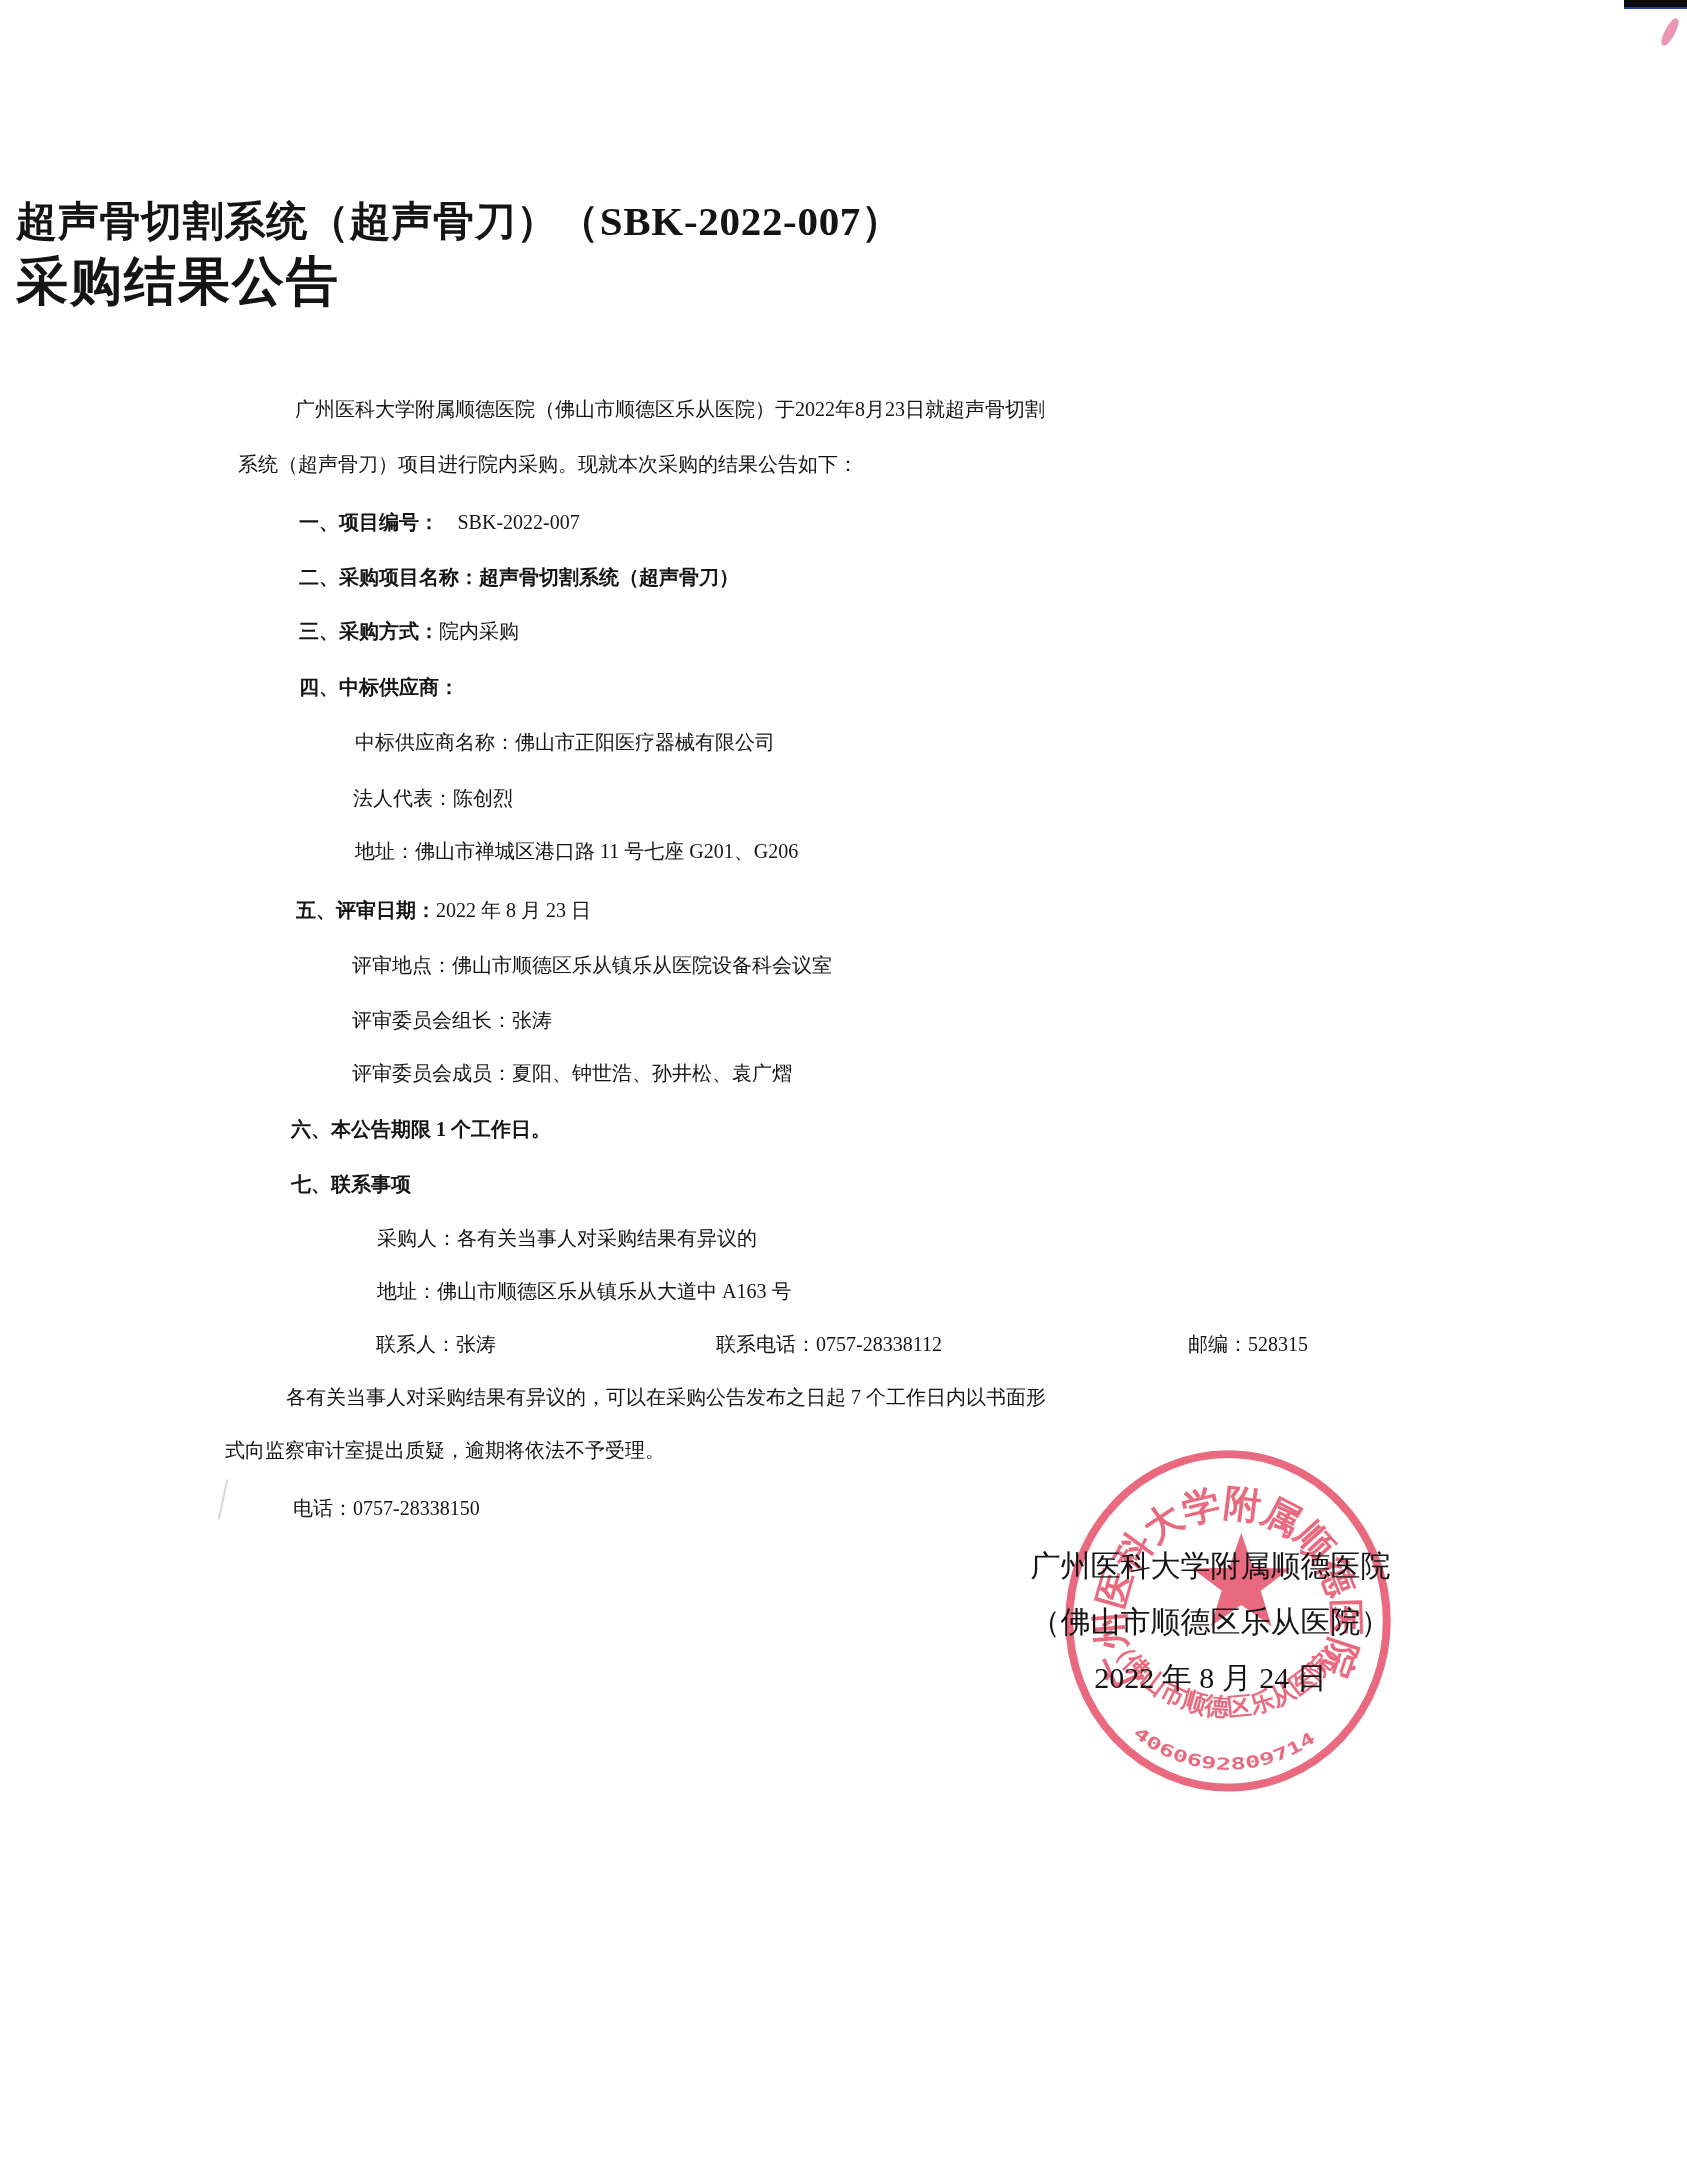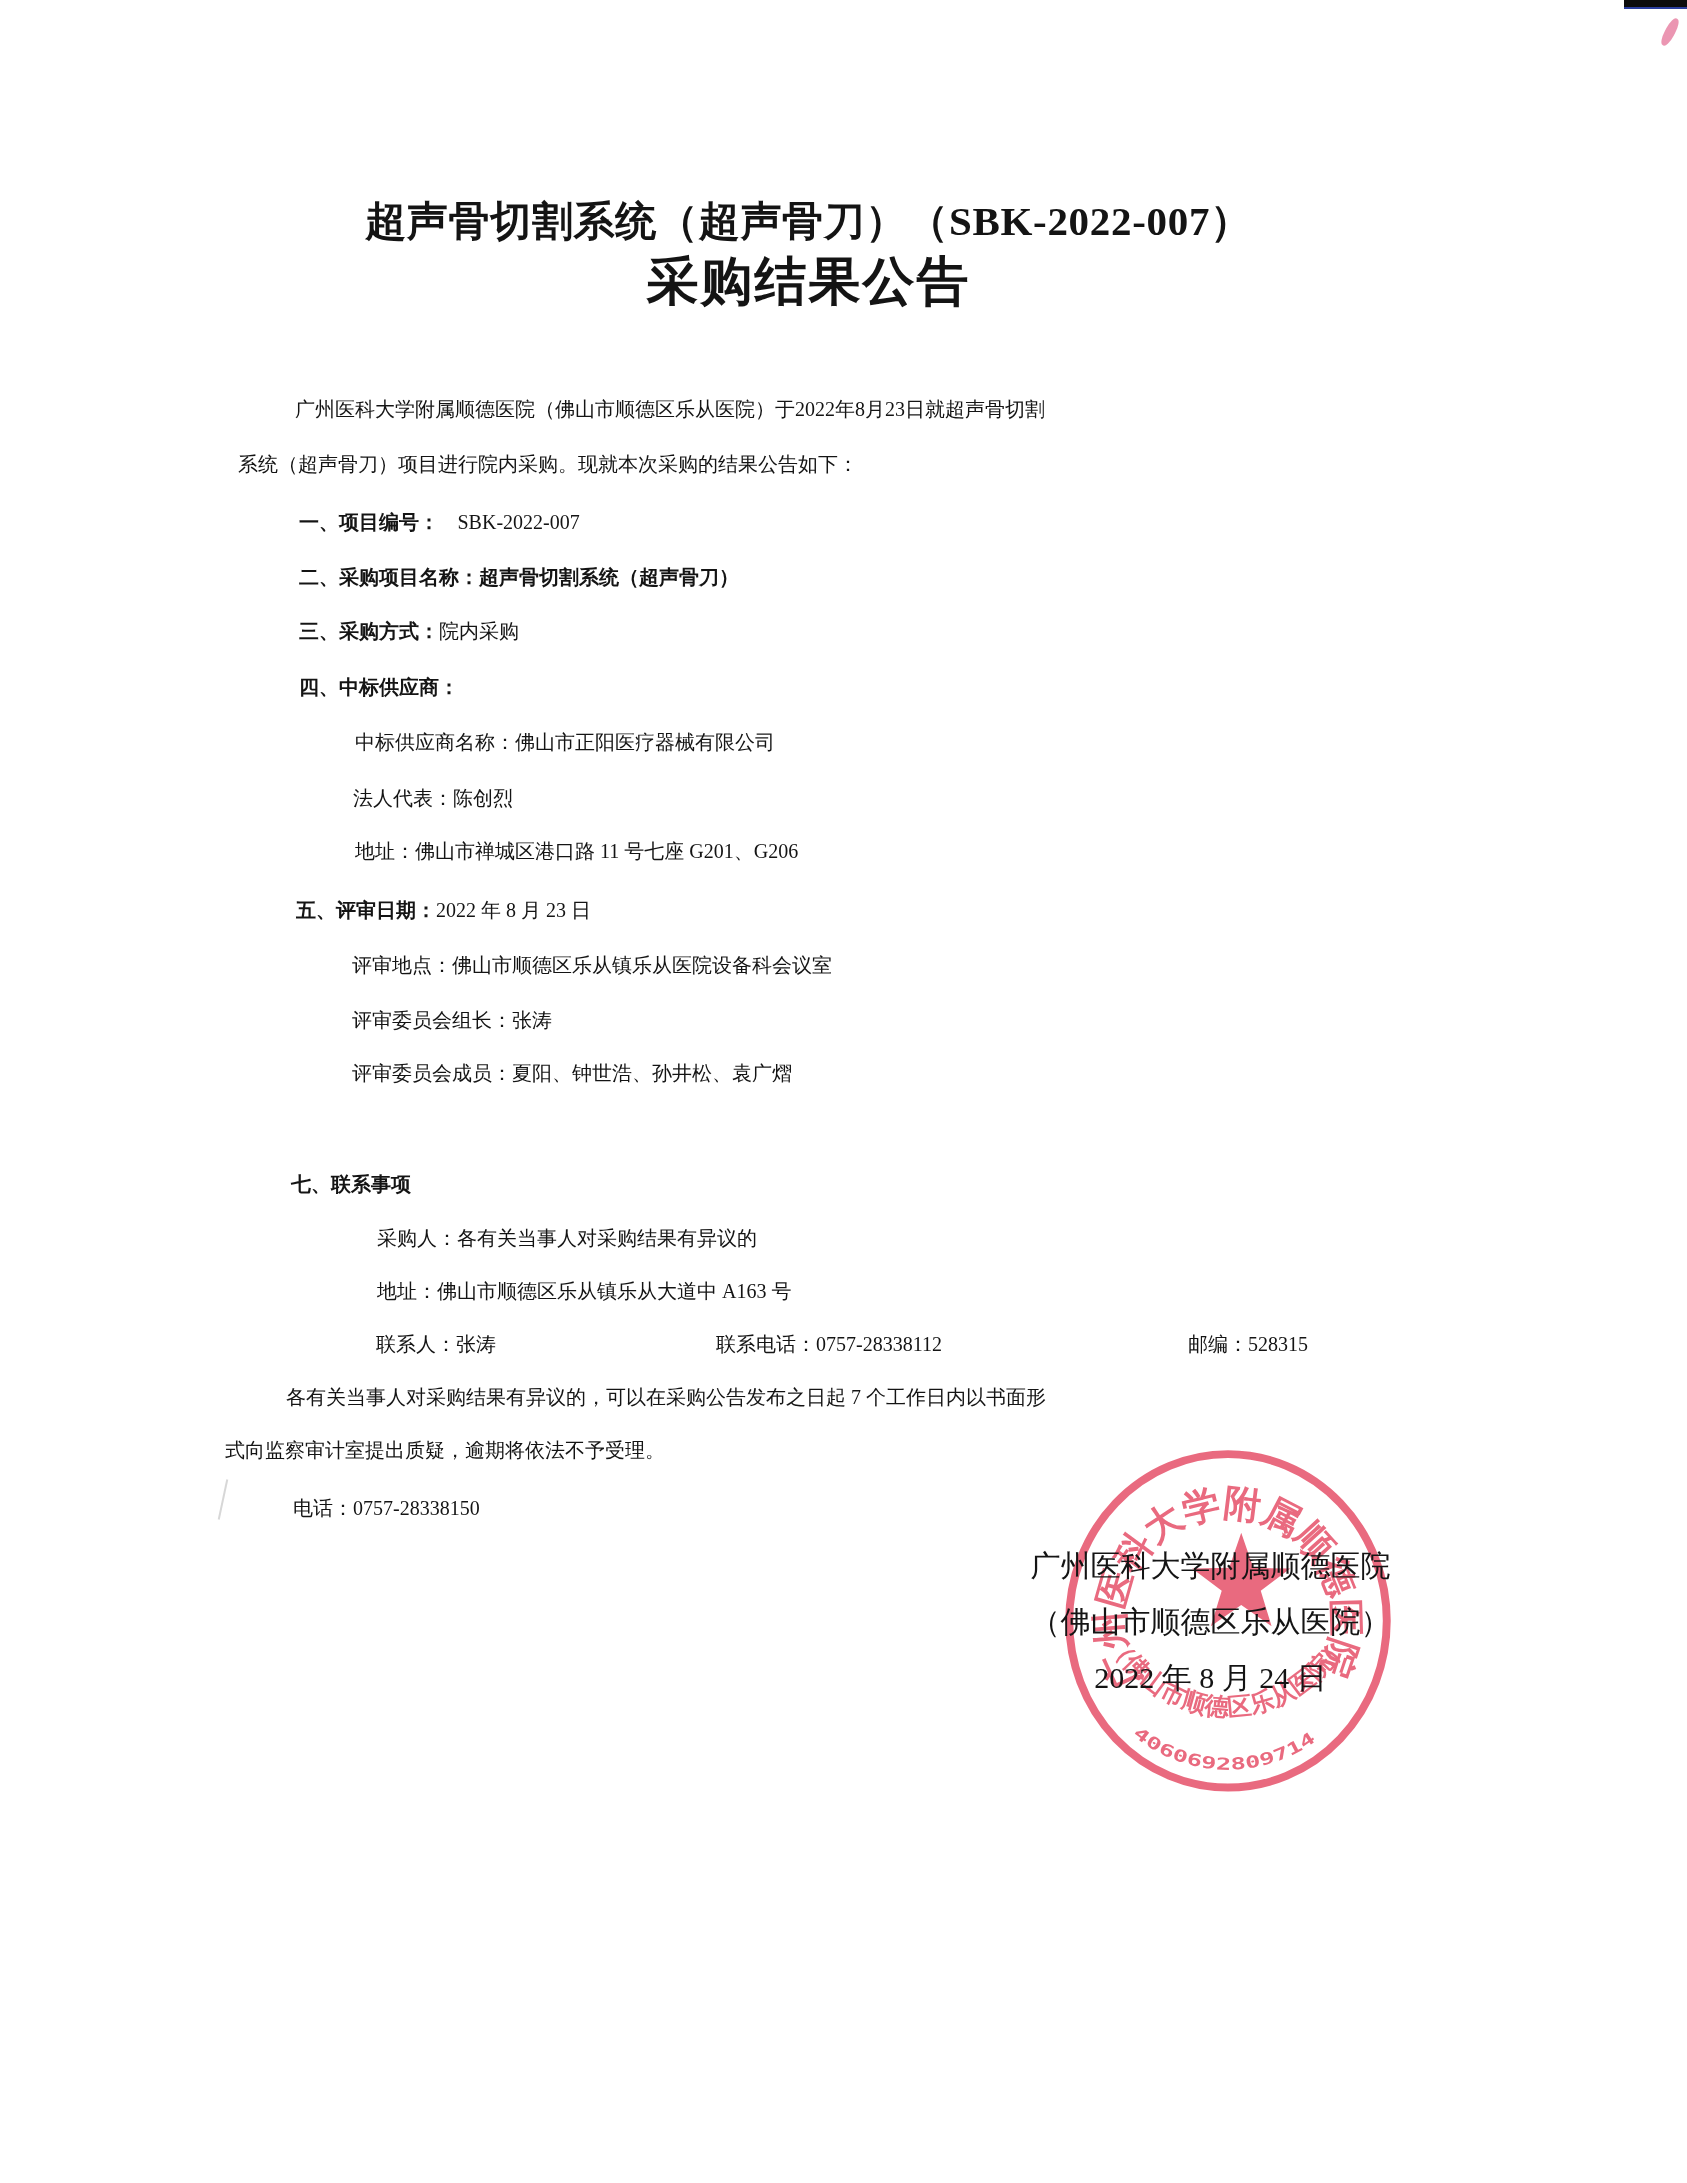--- a/index.html
+++ b/index.html
@@ -8,21 +8,21 @@
     width:1687px;height:2183px;
     background:#ffffff;
     overflow:hidden;
     font-family:"Liberation Serif","DejaVu Serif",serif;
     color:#141414;
   }
   .ln{position:absolute;white-space:nowrap;font-size:20px;line-height:38px;}
   .b{font-weight:700;}
   .title1{font-size:41px;font-weight:700;letter-spacing:0.7px;}
   .title2{font-size:52px;font-weight:700;letter-spacing:2px;}
-  .center-row{left:0;width:1617px;text-align:center;}
+  .center-row{left:16px;width:1617px;text-align:left;}
   .sig{font-size:30px;}
   .sigbox{position:absolute;left:959px;width:503px;text-align:center;}
   
   .scan-bar{position:absolute;left:1624px;top:0;width:63px;height:6.6px;background:#0c0c0c;border-bottom:2.6px solid #2b3f9e;}
   .pink-smudge{position:absolute;left:1665px;top:17px;width:10px;height:30px;background:#e884a4;border-radius:45%;transform:rotate(28deg);opacity:.85;}
   .slash-mark{position:absolute;left:222px;top:1479px;width:2px;height:41px;background:#bdbdbd;transform:rotate(12deg);opacity:.6;}
   .stamp{position:absolute;left:1056px;top:1442px;width:344px;height:361px;opacity:.88;}
   .ring-text{font-family:"Liberation Serif","DejaVu Serif",serif;font-weight:700;}
 </style>
 </head>
@@ -70,20 +70,21 @@
   <div class="ln" style="top:946px;left:352px;">
     <span>评审地点：</span><span>佛山市顺德区乐从镇乐从医院设备科会议室</span>
   </div>
   <div class="ln" style="top:1001px;left:352px;">
     <span>评审委员会组长：</span><span>张涛</span>
   </div>
   <div class="ln" style="top:1054px;left:352px;">
     <span>评审委员会成员：</span><span>夏阳、钟世浩、孙井松、袁广熠</span>
   </div>
 
+  <div class="ln b" style="top:1110px;left:291px;">六、本公告期限 1 个工作日。</div>
   <div class="ln b" style="top:1165px;left:291px;">七、联系事项</div>
 
   <div class="ln" style="top:1219px;left:377px;">
     <span>采购人：</span><span>各有关当事人对采购结果有异议的</span>
   </div>
   <div class="ln" style="top:1272px;left:377px;">
     <span>地址：</span><span>佛山市顺德区乐从镇乐从大道中 A163 号</span>
   </div>
 
   <div class="ln" style="top:1325px;left:0;width:1687px;">

